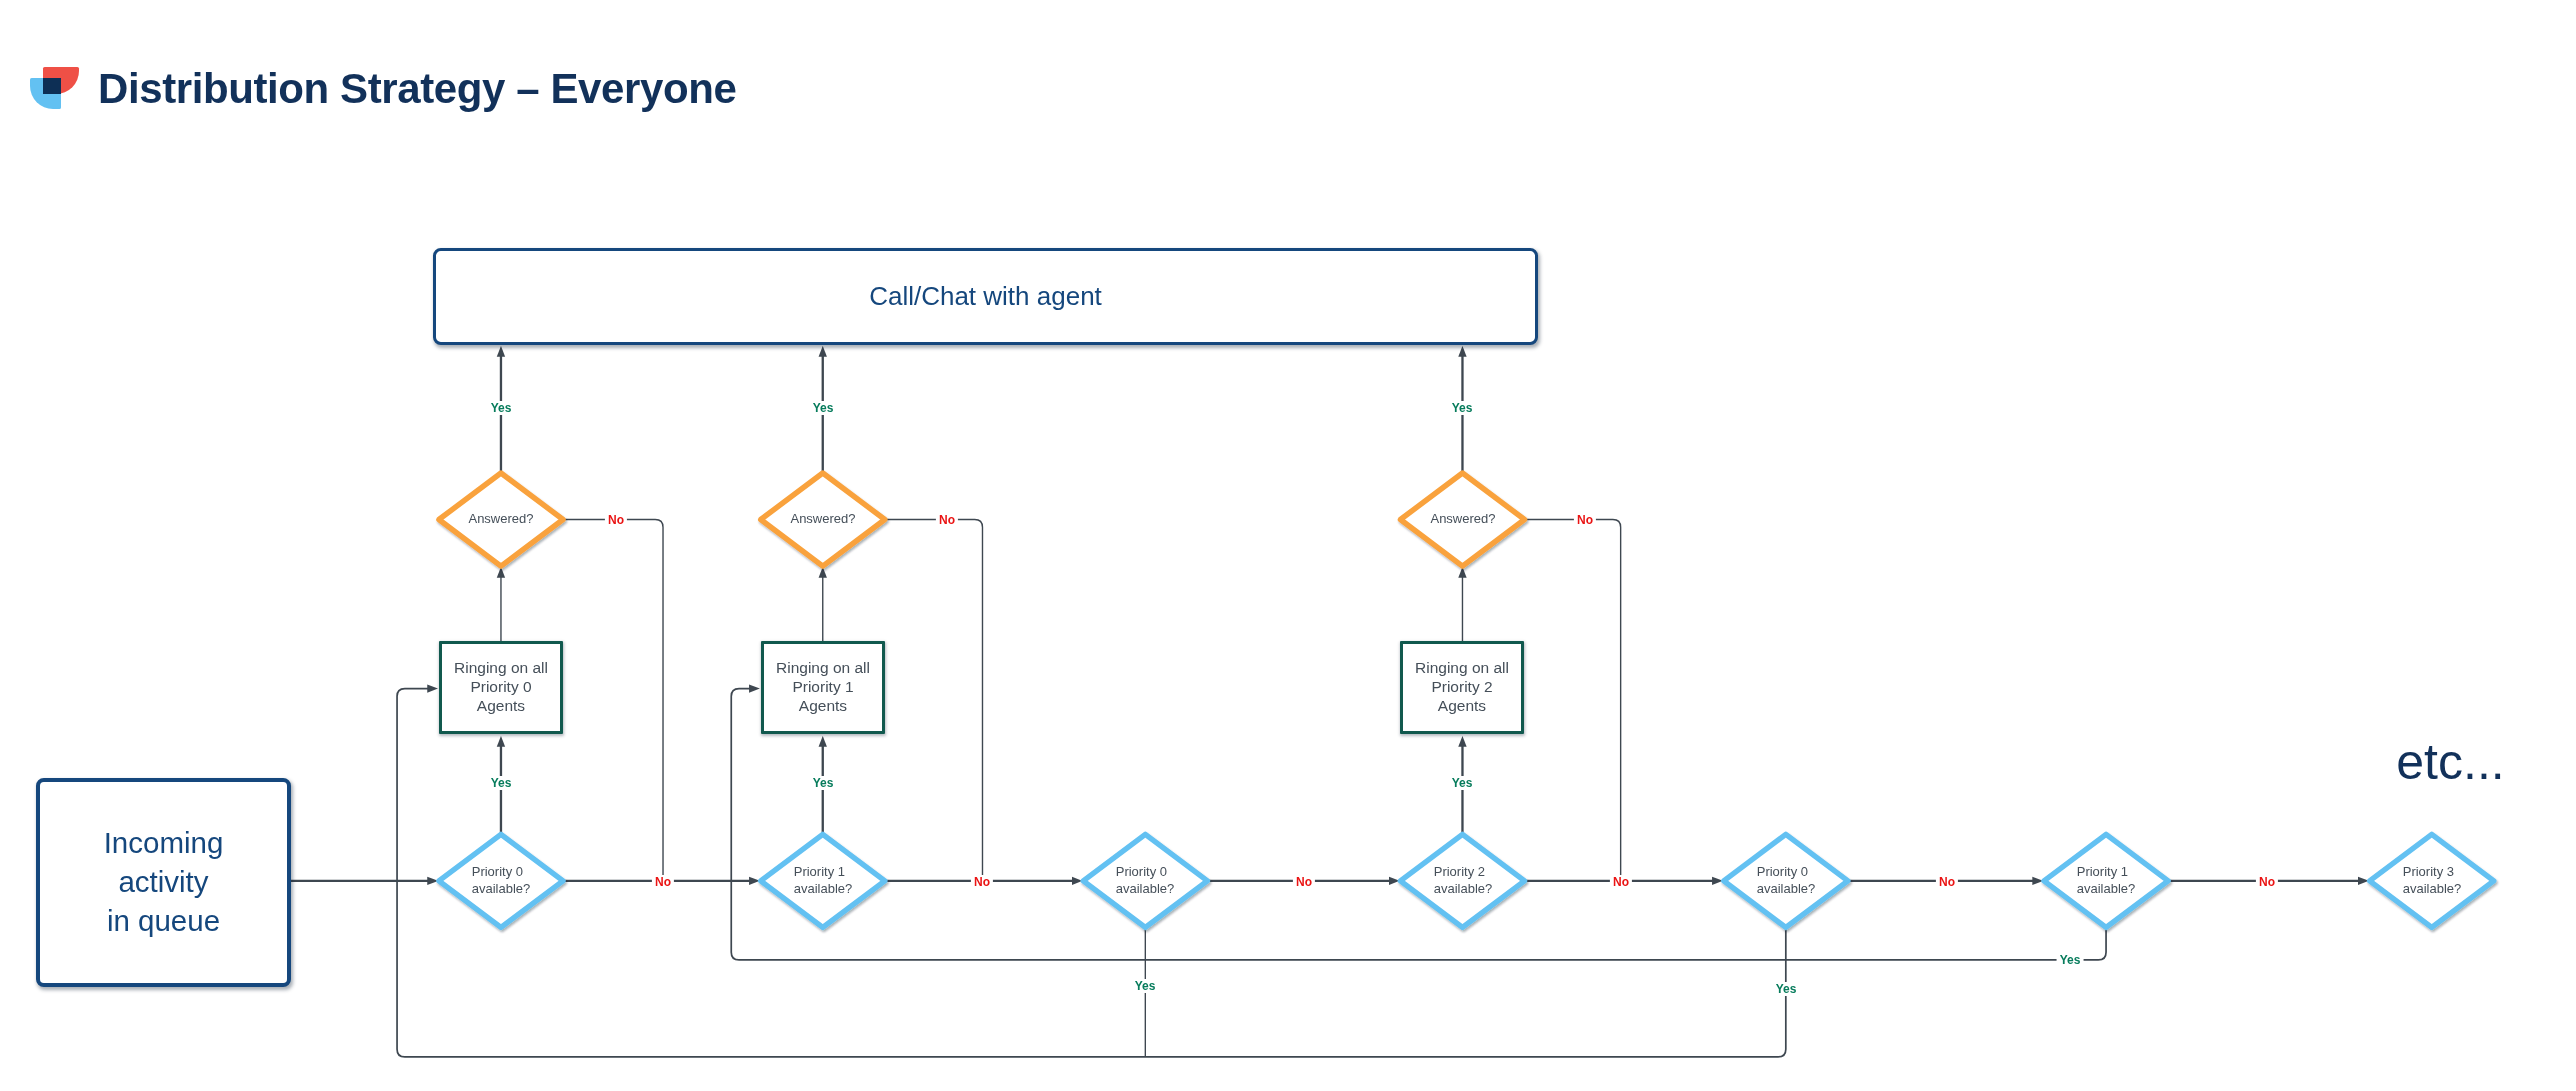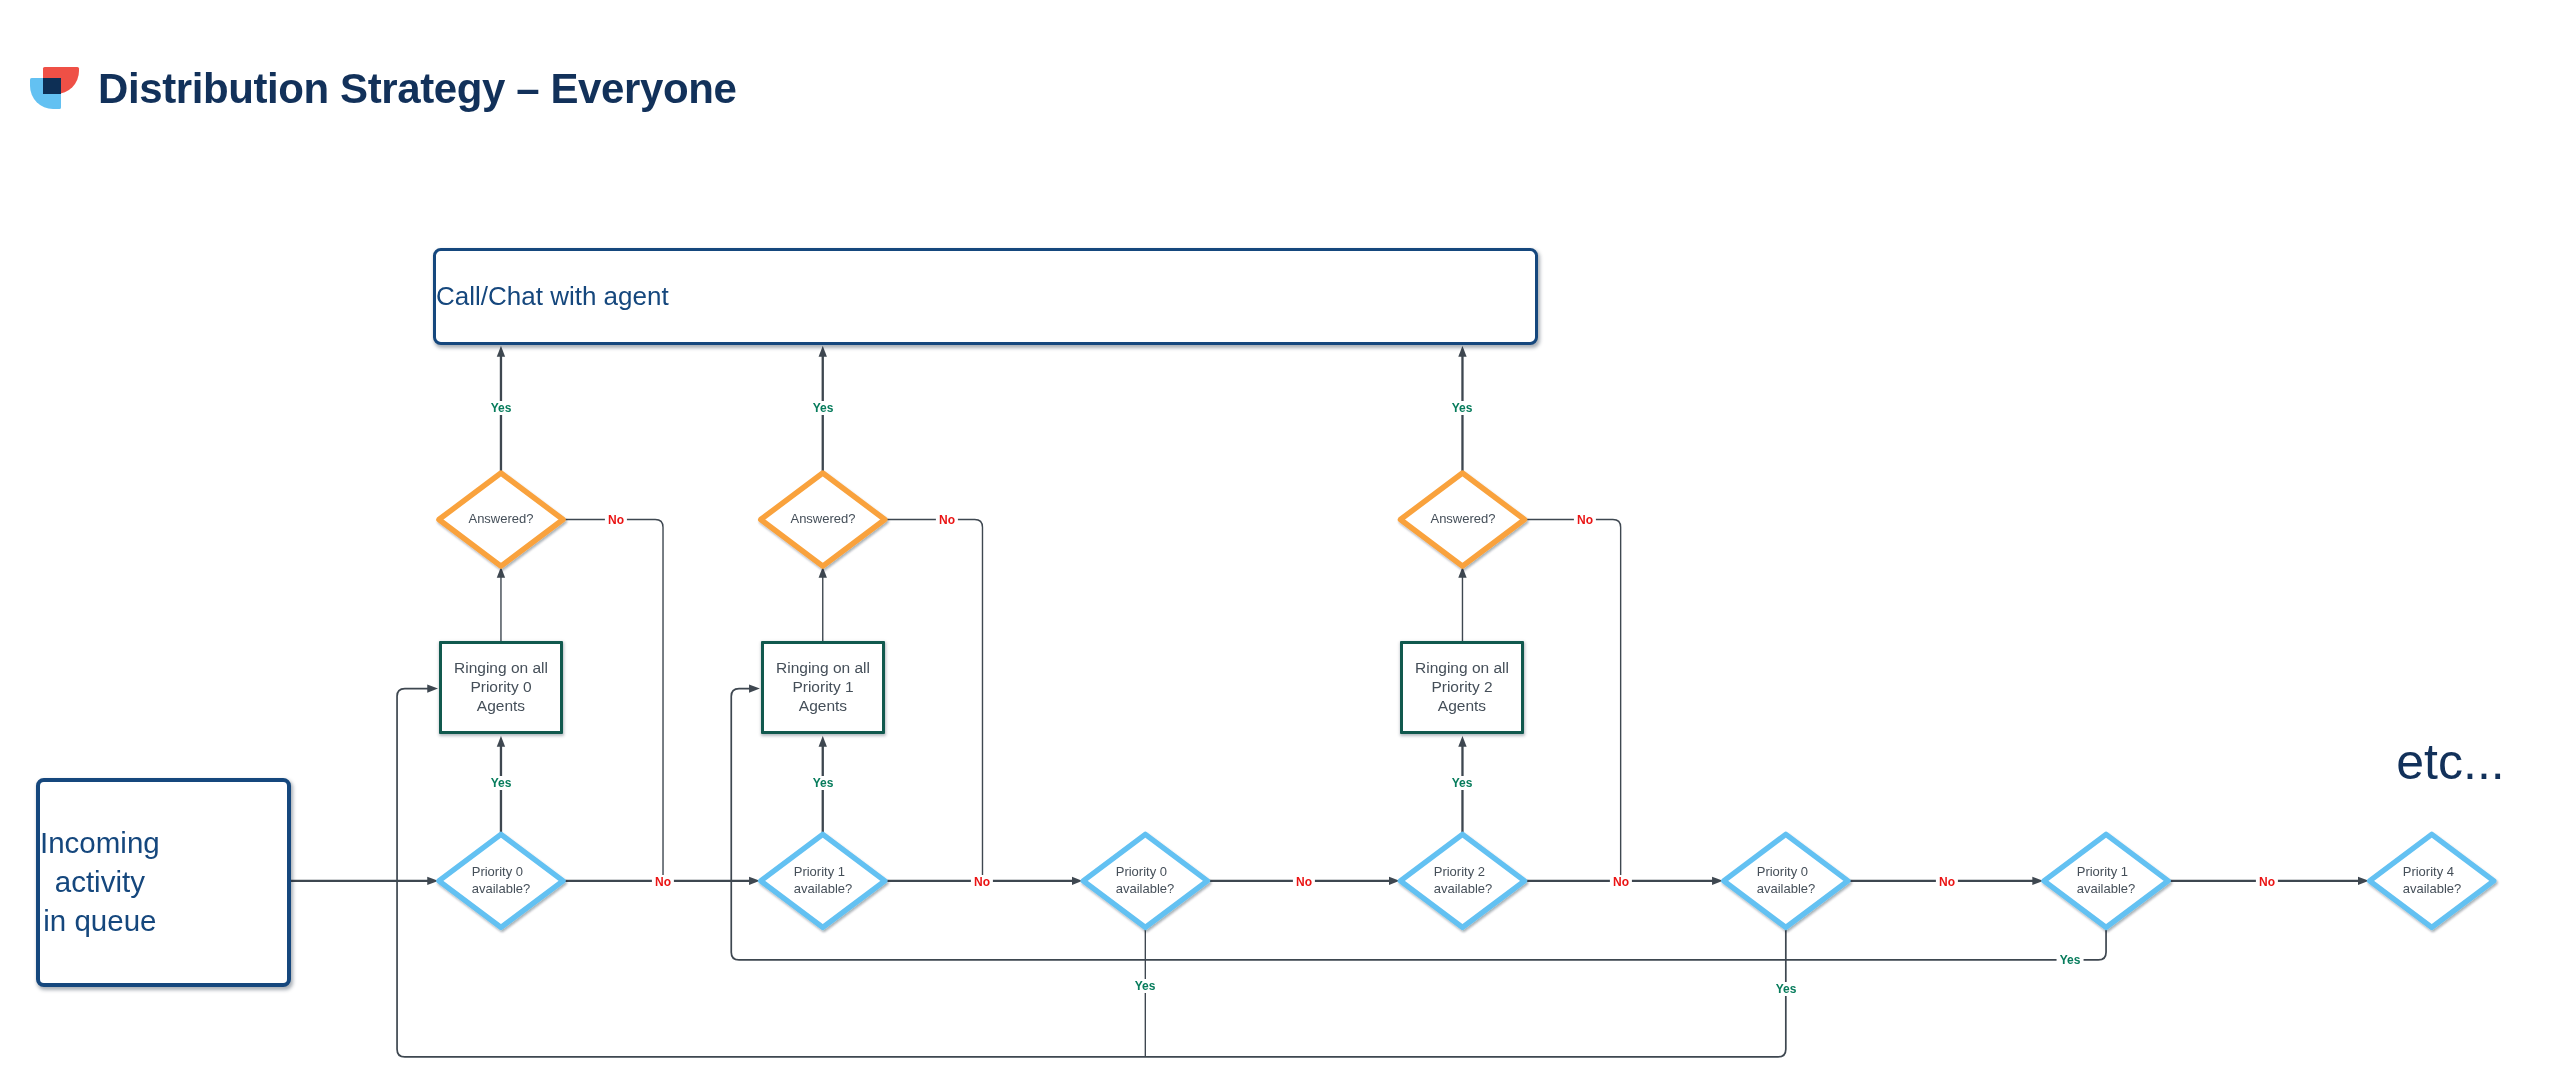--- a/index.html
+++ b/index.html
@@ -15,21 +15,21 @@
 
   
   .logo{position:absolute;left:29.5px;top:67px;width:50px;height:43px;}
   .logo .red{position:absolute;left:13px;top:0;width:36px;height:27px;background:var(--logo-red);border-radius:1.6px 1.6px 23px 1.6px;}
   .logo .lblue{position:absolute;left:0;top:11px;width:31px;height:31px;background:var(--logo-blue);border-radius:1.6px 1.6px 1.6px 23px;}
   .logo .dnavy{position:absolute;left:13px;top:11px;width:18px;height:16.3px;background:var(--logo-navy);}
   .title{position:absolute;left:98px;top:65px;font-size:42px;font-weight:bold;color:var(--title-navy);letter-spacing:-0.4px;white-space:nowrap;}
 
   
   .navy-box{position:absolute;background:#fff;border:3.9px solid var(--navy);border-radius:7.8px;
-    box-shadow:1.6px 2.3px 3.9px rgba(10,25,45,.35);display:flex;align-items:center;justify-content:flex-start;
+    box-shadow:1.6px 2.3px 3.9px rgba(10,25,45,.35);display:flex;align-items:center;justify-content:center;
     color:var(--navy);text-align:center;white-space:pre-line;}
   #call-chat{left:433px;top:248px;width:1105px;height:97px;font-size:26px;}
   #incoming{left:36px;top:778px;width:255px;height:209px;border-width:4.7px;font-size:29.5px;line-height:1.32;}
   .ring-box{position:absolute;top:641px;width:124px;height:93px;background:#fff;border:3.9px solid var(--teal);
     border-radius:1px;box-shadow:0.8px 1.6px 3.1px rgba(10,25,45,.3);display:flex;align-items:center;justify-content:center;
     color:var(--shape-text);font-size:15.5px;line-height:1.22;text-align:center;white-space:pre-line;}
 
   
   .dia-label{position:absolute;width:132px;height:93px;display:flex;align-items:center;justify-content:center;
     color:var(--shape-text);font-size:13px;line-height:1.25;text-align:left;white-space:pre-line;pointer-events:none;}
@@ -143,21 +143,21 @@
   <div class="dia-label" style="left:757px;top:834px;">Priority 1
 available?</div>
   <div class="dia-label" style="left:1079px;top:834px;">Priority 0
 available?</div>
   <div class="dia-label" style="left:1397px;top:834px;">Priority 2
 available?</div>
   <div class="dia-label" style="left:1720px;top:834px;">Priority 0
 available?</div>
   <div class="dia-label" style="left:2040px;top:834px;">Priority 1
 available?</div>
-  <div class="dia-label" style="left:2366px;top:834px;">Priority 4
+  <div class="dia-label" style="left:2366px;top:834px;">Priority 3
 available?</div>
 
   <span class="elabel yes" style="left:501px;top:408px;">Yes</span>
   <span class="elabel yes" style="left:823px;top:408px;">Yes</span>
   <span class="elabel yes" style="left:1462px;top:408px;">Yes</span>
   <span class="elabel yes" style="left:501px;top:783px;">Yes</span>
   <span class="elabel yes" style="left:823px;top:783px;">Yes</span>
   <span class="elabel yes" style="left:1462px;top:783px;">Yes</span>
   <span class="elabel yes" style="left:1145px;top:986px;">Yes</span>
   <span class="elabel yes" style="left:1786px;top:989px;">Yes</span>

